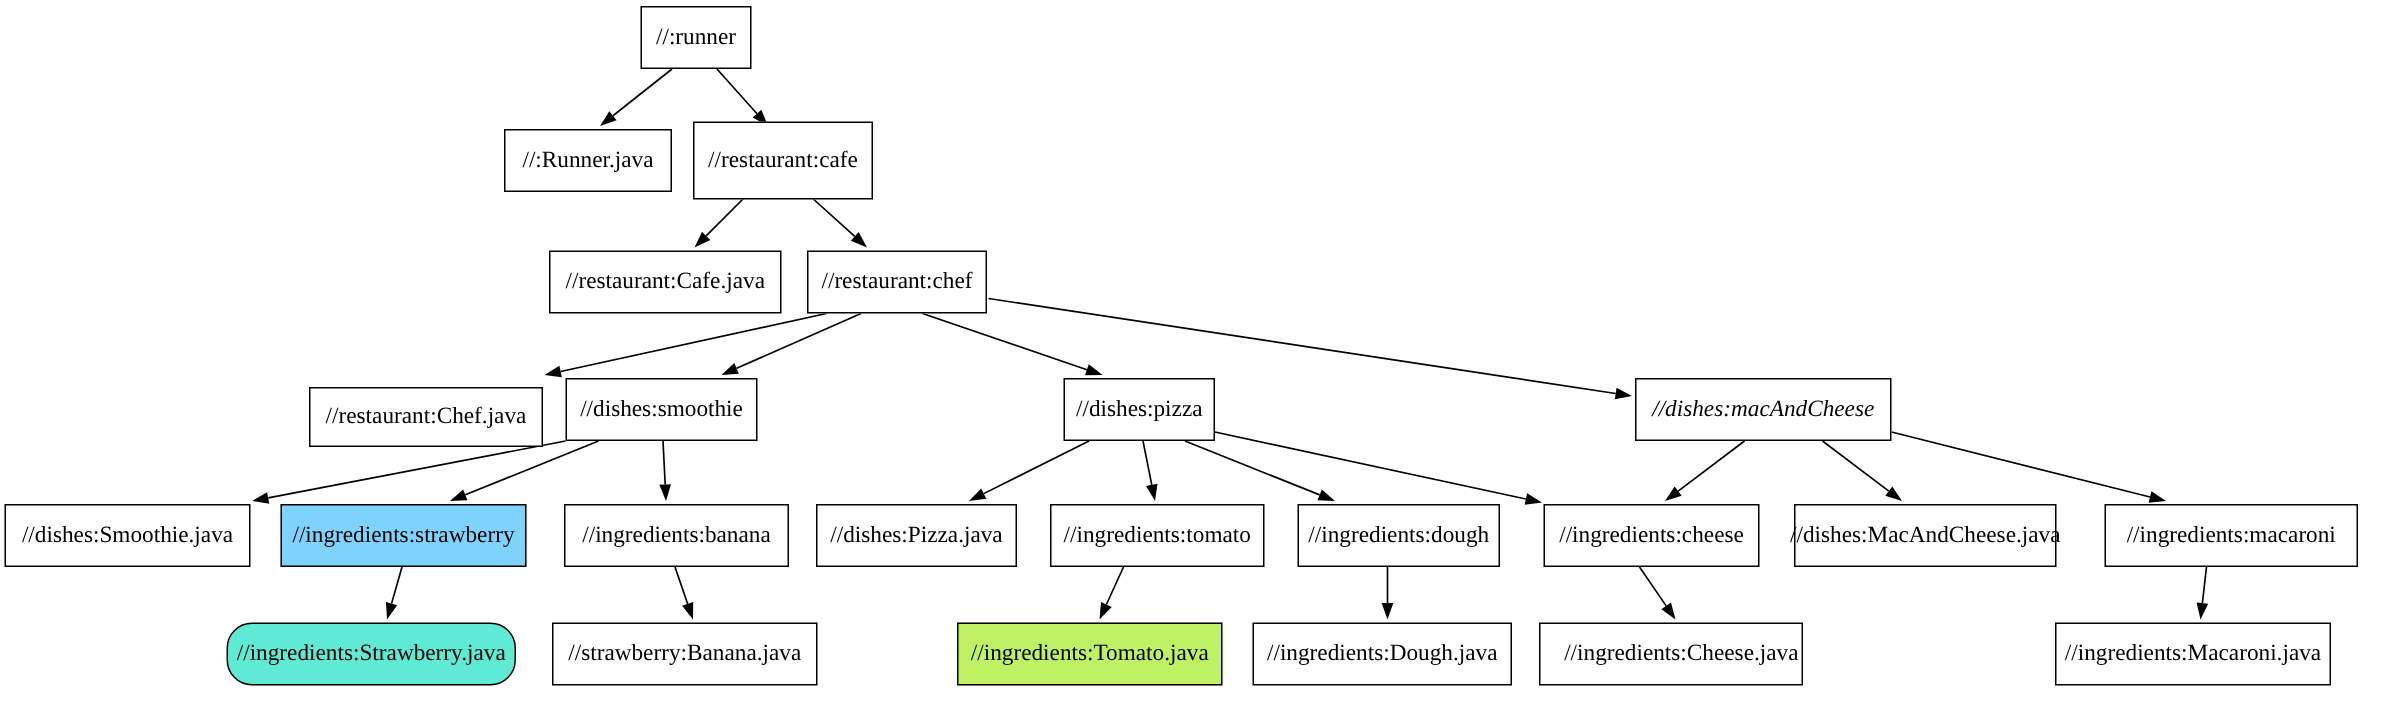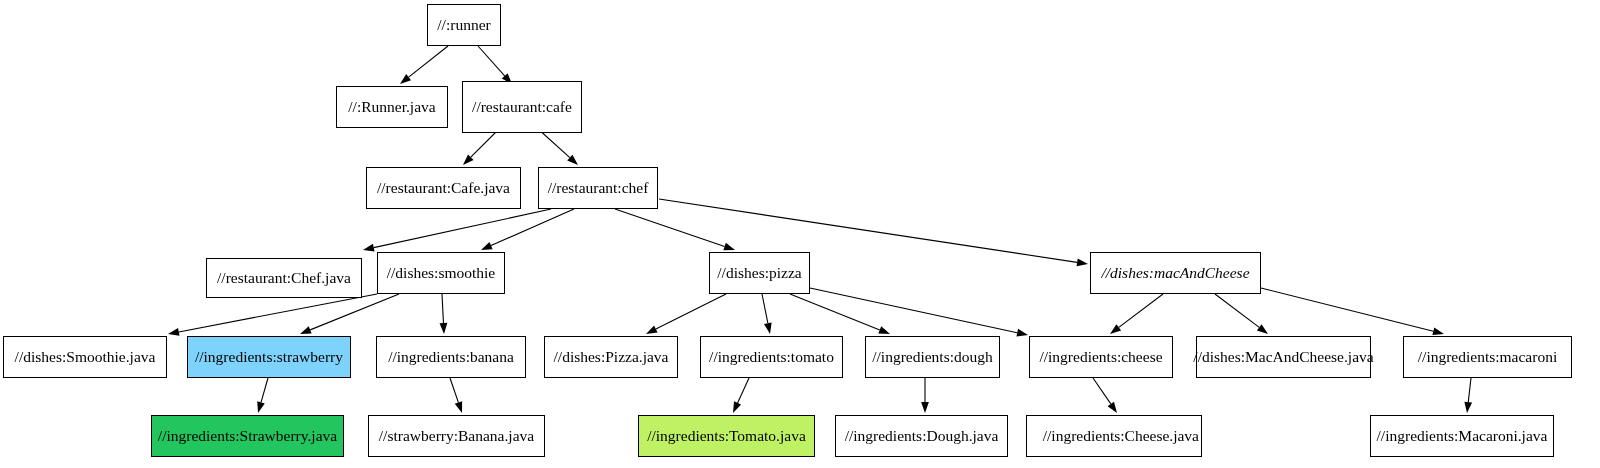--- a/index.html
+++ b/index.html
@@ -194,21 +194,21 @@
       </div>
       <div class="graph-node" style="left: 1029px; top: 336px; width: 144px; height: 42px; border-color: rgb(0, 0, 0); background: rgb(255, 255, 255);">
         <span class="node-label">//ingredients:cheese</span>
       </div>
       <div class="graph-node" style="left: 1196px; top: 336px; width: 175px; height: 42px; border-color: rgb(0, 0, 0); background: rgb(255, 255, 255);">
         <span class="node-label">//dishes:MacAndCheese.java</span>
       </div>
       <div class="graph-node" style="left: 1391px; top: 336px; width: 169px; height: 42px; border-color: rgb(0, 0, 0); background: rgb(255, 255, 255); margin-left: 12px;">
         <span class="node-label">//ingredients:macaroni</span>
       </div>
-      <div class="graph-node" style="left: 151px; top: 415px; width: 193px; height: 42px; border-color: rgb(0, 0, 0); background: #22c55e;">
+      <div class="graph-node" style="left: 151px; top: 415px; width: 193px; height: 42px; border-color: rgb(0, 0, 0); background: #5eead4; border-radius: 17px;">
         <span class="node-label">//ingredients:Strawberry.java</span>
       </div>
       <div class="graph-node" style="left: 368px; top: 415px; width: 177px; height: 42px; border-color: rgb(0, 0, 0); background: rgb(255, 255, 255);">
         <span class="node-label">//strawberry:Banana.java</span>
       </div>
       <div class="graph-node" style="left: 638px; top: 415px; width: 177px; height: 42px; border-color: rgb(0, 0, 0); background: #bef264;">
         <span class="node-label">//ingredients:Tomato.java</span>
       </div>
       <div class="graph-node" style="left: 835px; top: 415px; width: 173px; height: 42px; border-color: rgb(0, 0, 0); background: rgb(255, 255, 255);">
         <span class="node-label">//ingredients:Dough.java</span>

